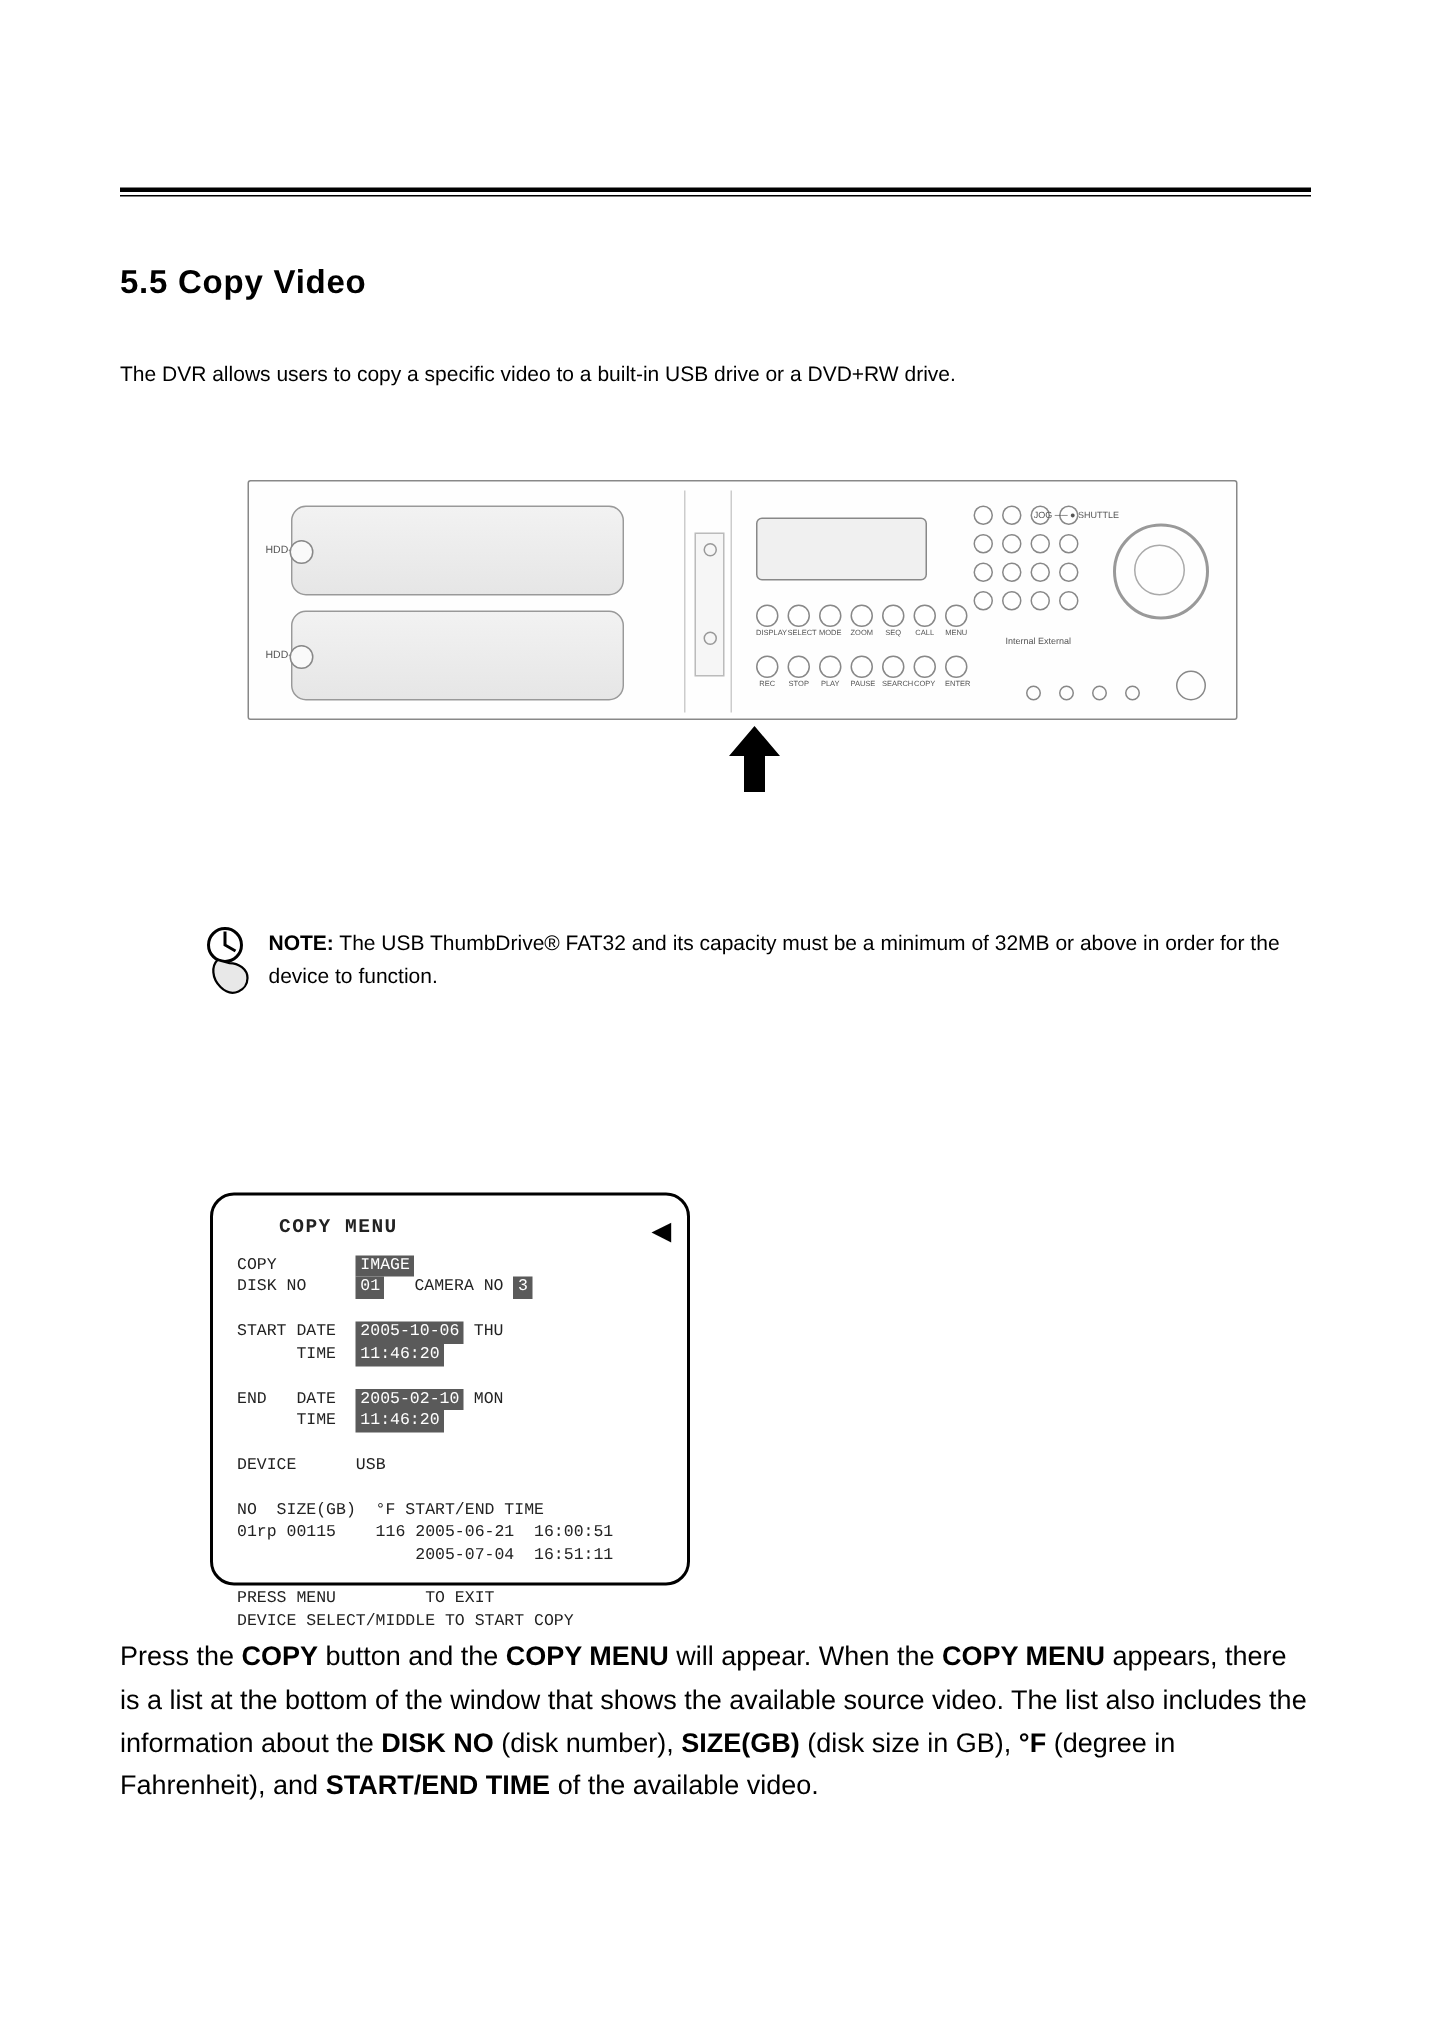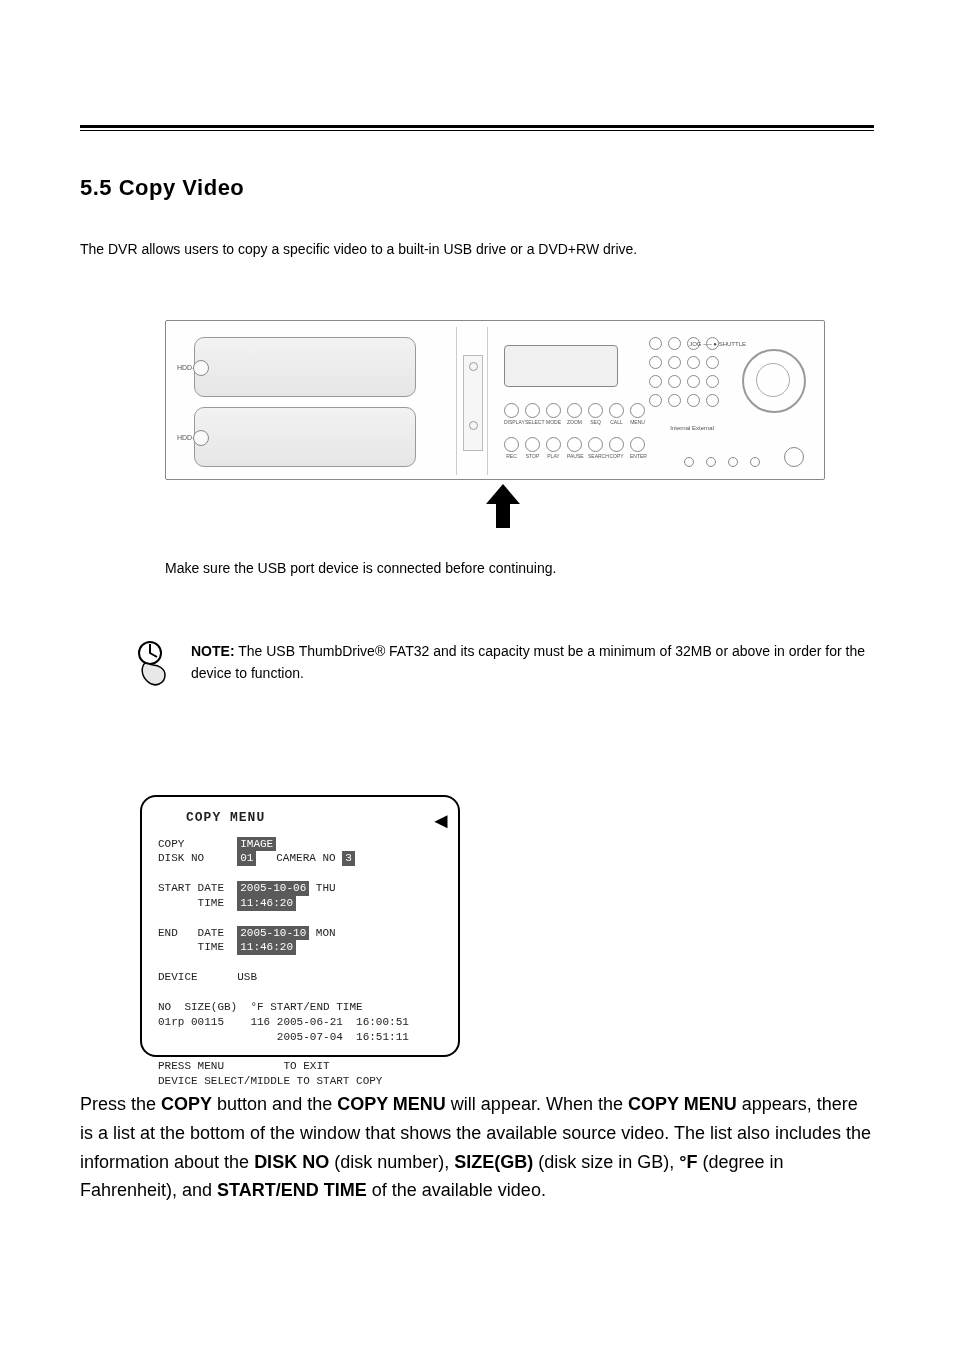--- a/index.html
+++ b/index.html
@@ -221,24 +221,24 @@
       position: absolute;
       left: 165px;
       right: 80px;
       top: 560px;
       font-size: 14px;
     }
     .note-row {
       position: absolute;
       left: 135px;
       right: 80px;
-      top: 641px;
+      top: 618px;
       display: flex;
       align-items: flex-start;
-      gap: 20px;
+      gap: 8px;
     }
     .note-icon {
       width: 36px;
       height: 48px;
       flex: 0 0 36px;
     }
     .note-icon svg { width: 100%; height: 100%; }
     .note-text {
       font-size: 14px;
       line-height: 1.55;
@@ -427,21 +427,20 @@
       <div class="big-circ"></div>
     </div>
   </div>
 
   <div class="up-arrow">
     <svg viewBox="0 0 34 44">
       <polygon points="17,0 34,20 24,20 24,44 10,44 10,20 0,20" fill="#000"></polygon>
     </svg>
   </div>
 
-  <div class="usb-note">Make sure the USB port device is connected before continuing.</div>
 
   <div class="note-row">
     <div class="note-icon">
       <svg viewBox="0 0 36 48">
         <ellipse cx="15" cy="12" rx="11" ry="11" fill="none" stroke="#000" stroke-width="2"></ellipse>
         <path d="M15 3 L15 12 L22 16" fill="none" stroke="#000" stroke-width="2"></path>
         <path d="M10 22 C 6 26, 6 34, 12 40 C 20 48, 30 42, 30 34 C 30 28, 24 24, 18 24 Z" fill="#e8e8e8" stroke="#000" stroke-width="1.5"></path>
       </svg>
     </div>
     <div class="note-text">
@@ -450,21 +449,21 @@
   </div>
 
   <div class="menu-box">
     <div class="menu-title">COPY MENU</div>
     <div class="menu-body"><span>COPY</span>        <span class="hl">IMAGE</span>
 <span>DISK NO</span>     <span class="hl">01</span>   <span>CAMERA NO</span> <span class="hl">3</span>
 
 <span>START DATE</span>  <span class="hl">2005-10-06</span> <span>THU</span>
       <span>TIME</span>  <span class="hl">11:46:20</span>
 
-<span>END   DATE</span>  <span class="hl">2005-10-10</span> <span>MON</span>
+<span>END   DATE</span>  <span class="hl">2005-02-10</span> <span>MON</span>
       <span>TIME</span>  <span class="hl">11:46:20</span>
 
 <span>DEVICE</span>      <span>USB</span>
 
 <span>NO  SIZE(GB)  °F START/END TIME</span>
 <span>01rp 00115    116 2005-06-21  16:00:51</span>
 <span>                  2005-07-04  16:51:11</span>
 
 <span>PRESS MENU         TO EXIT</span>
 <span>DEVICE SELECT/MIDDLE TO START COPY</span></div>

